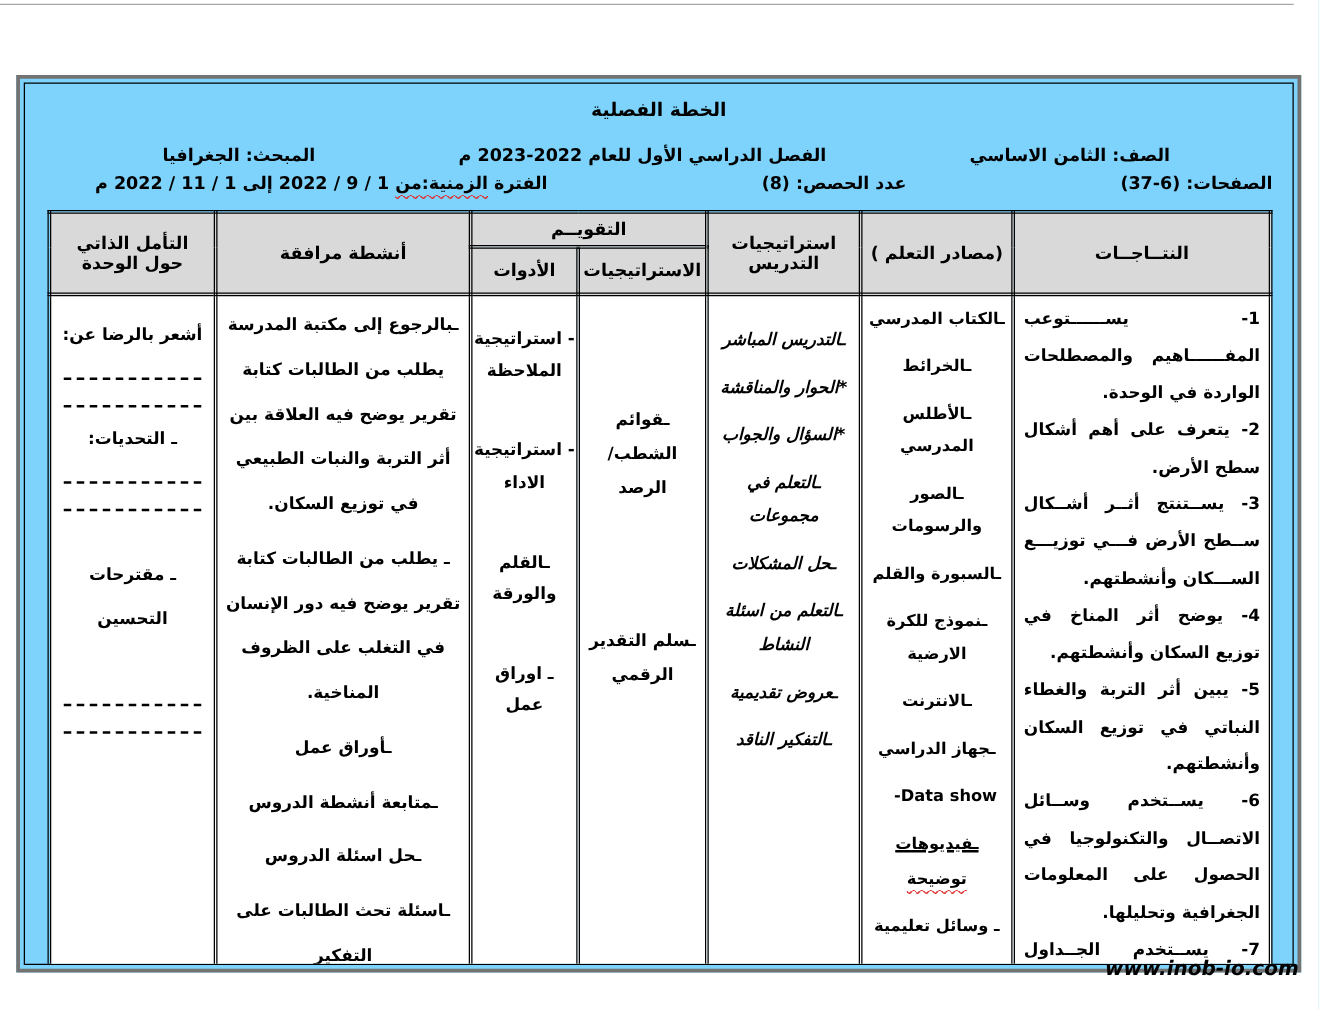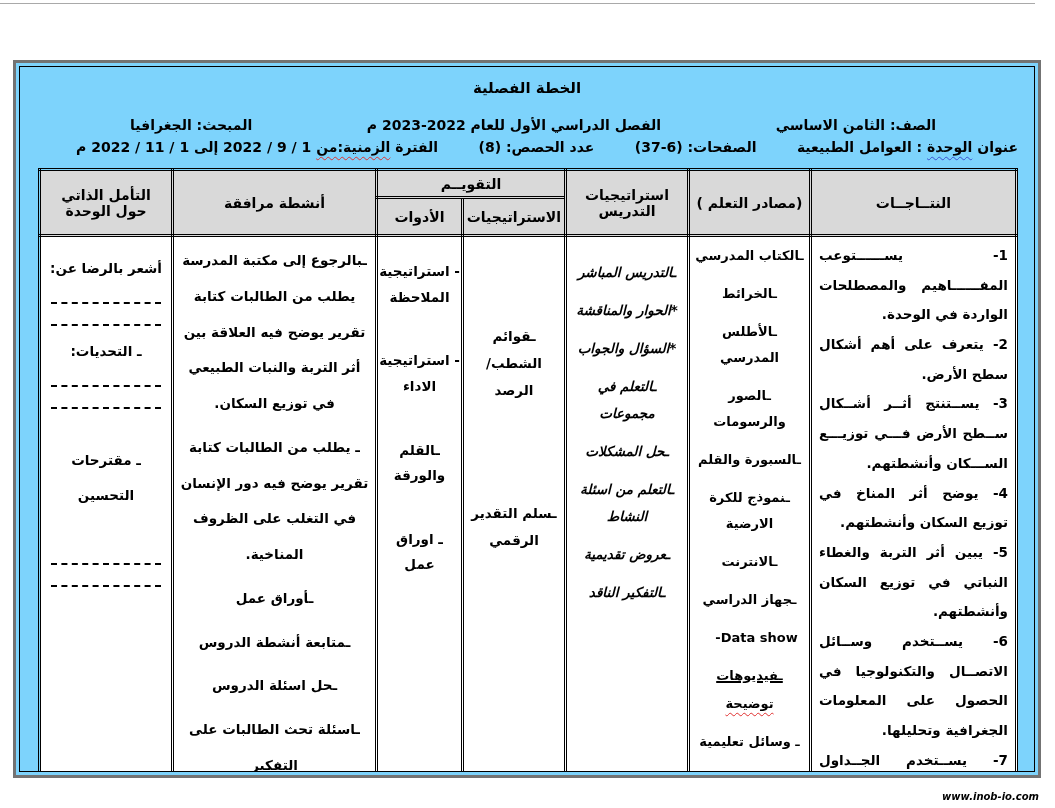--- a/index.html
+++ b/index.html
@@ -63,42 +63,41 @@
   .c-activities .li { margin-bottom:8px; }
   .align-right { text-align:center; }
 
   .c-reflection { font-size:13.5px; text-align:center; padding:18px 9px 0; line-height:2; }
   .dash-line { border-bottom:2px dashed #000; height:8px; margin:14px 1px 12px; }
   .rf-challenges { margin-top:12px; }
   .rf-proposals { margin-top:34px; line-height:2.6; }
   .dash-gap { margin-top:44px; }
 
   .website {
-    position:absolute; bottom:6px; right:16px; direction:ltr;
-    font-size:10px; font-style:italic; font-weight:bold;
+    position:absolute; bottom:24px; right:16px; direction:ltr;
+    font-size:16px; font-style:italic; font-weight:bold;
   }
 </style>
 </head>
 <body>
 
 <div class="top-rule"></div>
 
 <div class="page">
   <div class="page-inner">
 
     <div class="doc-title">الخطة الفصلية</div>
 
     <div class="info-row row1">
       <span>الصف: الثامن الاساسي</span>
       <span>الفصل الدراسي الأول للعام 2022-2023 م</span>
       <span>المبحث: الجغرافيا</span>
     </div>
 
     <div class="info-row row2">
-      <span><span>عنوان </span><span class="wavy-blue">الوحدة</span><span> : العوامل الطبيعية</span></span>
       <span>الصفحات: (6-37)</span>
       <span>عدد الحصص: (8)</span>
       <span><span>الفترة </span><span class="wavy-red">الزمنية:من</span><span> 1 / 9 / 2022  إلى 1 / 11 / 2022 م</span></span>
     </div>
 
     <table class="plan-table">
       <colgroup>
         <col style="width:206px">
           <col style="width:122px">
           <col style="width:123px">

